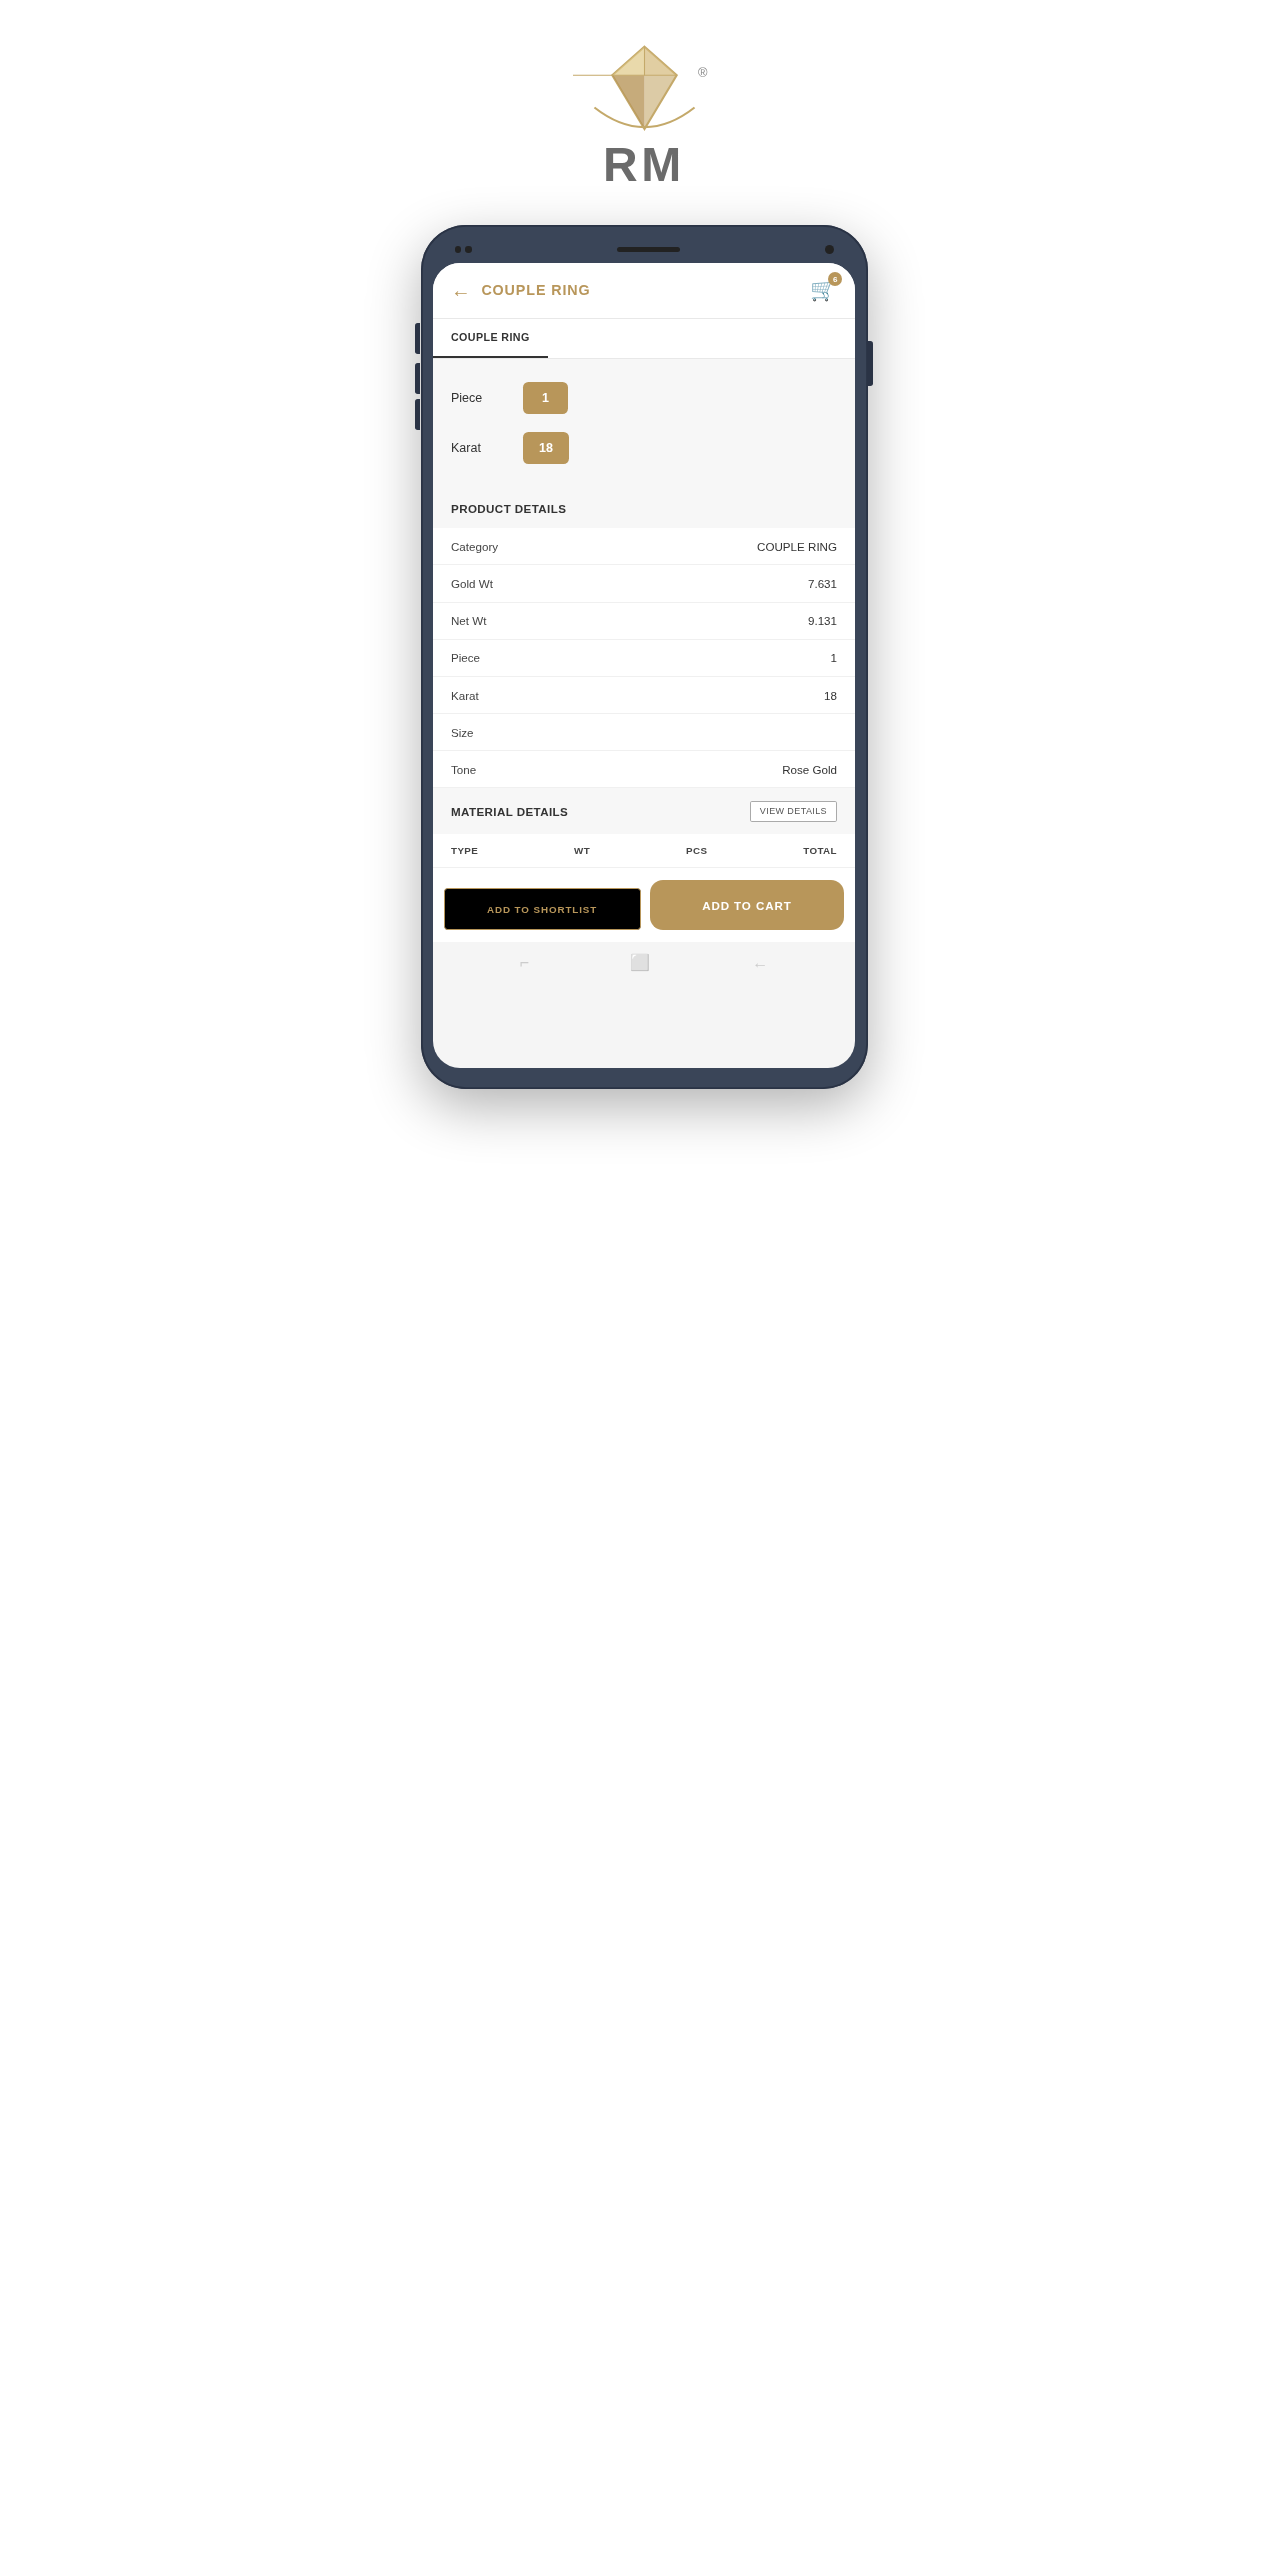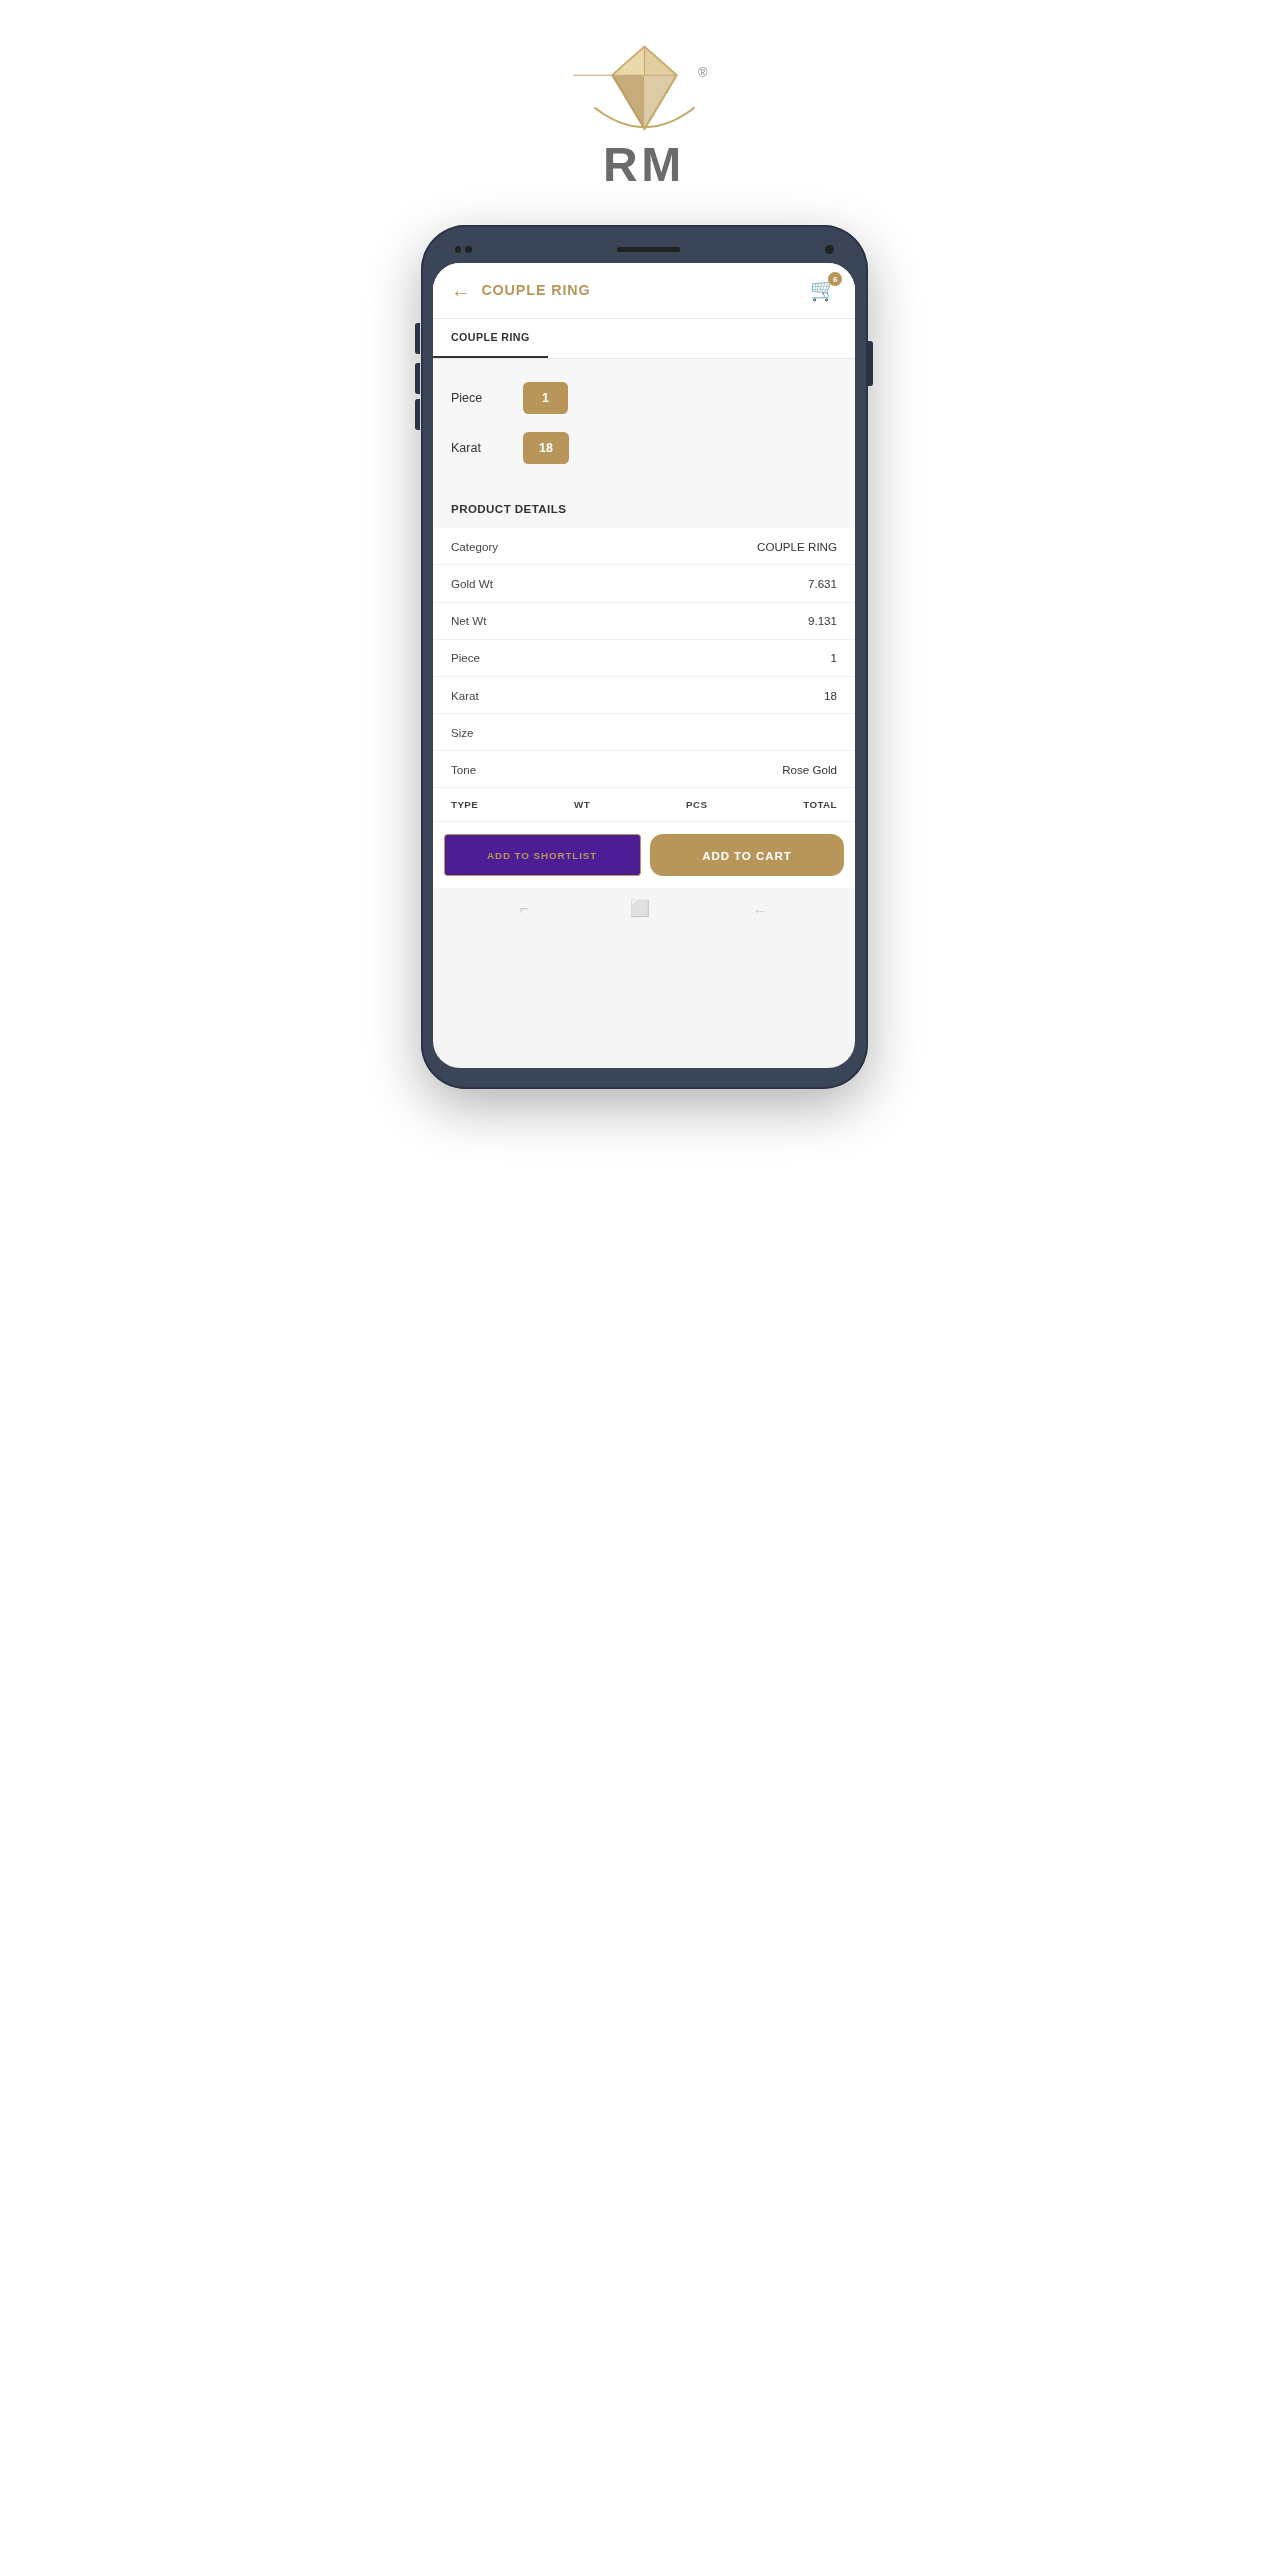--- a/index.html
+++ b/index.html
@@ -257,28 +257,29 @@
     .bottom-buttons {
       display: flex;
       background: #ffffff;
       padding: 12.5px 10.7px;
       gap: 9px;
     }
 
     .btn-shortlist {
       flex: 1;
       border: 1.3px solid #b8965a;
-      background: #4c1d95;
+      background: #000000;
       color: #b8965a;
       font-size: 9.8px;
       font-weight: 700;
       letter-spacing: 0.9px;
       padding: 14.3px 7.2px;
       border-radius: 3.6px;
       text-align: center;
+      margin-top: 8px;
     }
 
     .btn-cart {
       flex: 1;
       border: none;
       background: #b8965a;
       color: #fff;
       font-size: 11.6px;
       font-weight: 700;
       letter-spacing: 0.9px;
@@ -411,20 +412,24 @@
       <div class="detail-row">
         <span class="detail-key">Size</span>
         <span class="detail-value"></span>
       </div>
       <div class="detail-row">
         <span class="detail-key">Tone</span>
         <span class="detail-value">Rose Gold</span>
       </div>
     </div>
 
+    <div class="material-header">
+      <span class="section-title">MATERIAL DETAILS</span>
+      <button class="view-details-btn">VIEW DETAILS</button>
+    </div>
 
     <div class="material-columns">
       <span class="col-header">TYPE</span>
       <span class="col-header">WT</span>
       <span class="col-header">PCS</span>
       <span class="col-header">TOTAL</span>
     </div>
 
     <div class="bottom-buttons">
       <button class="btn-shortlist">ADD TO SHORTLIST</button>

